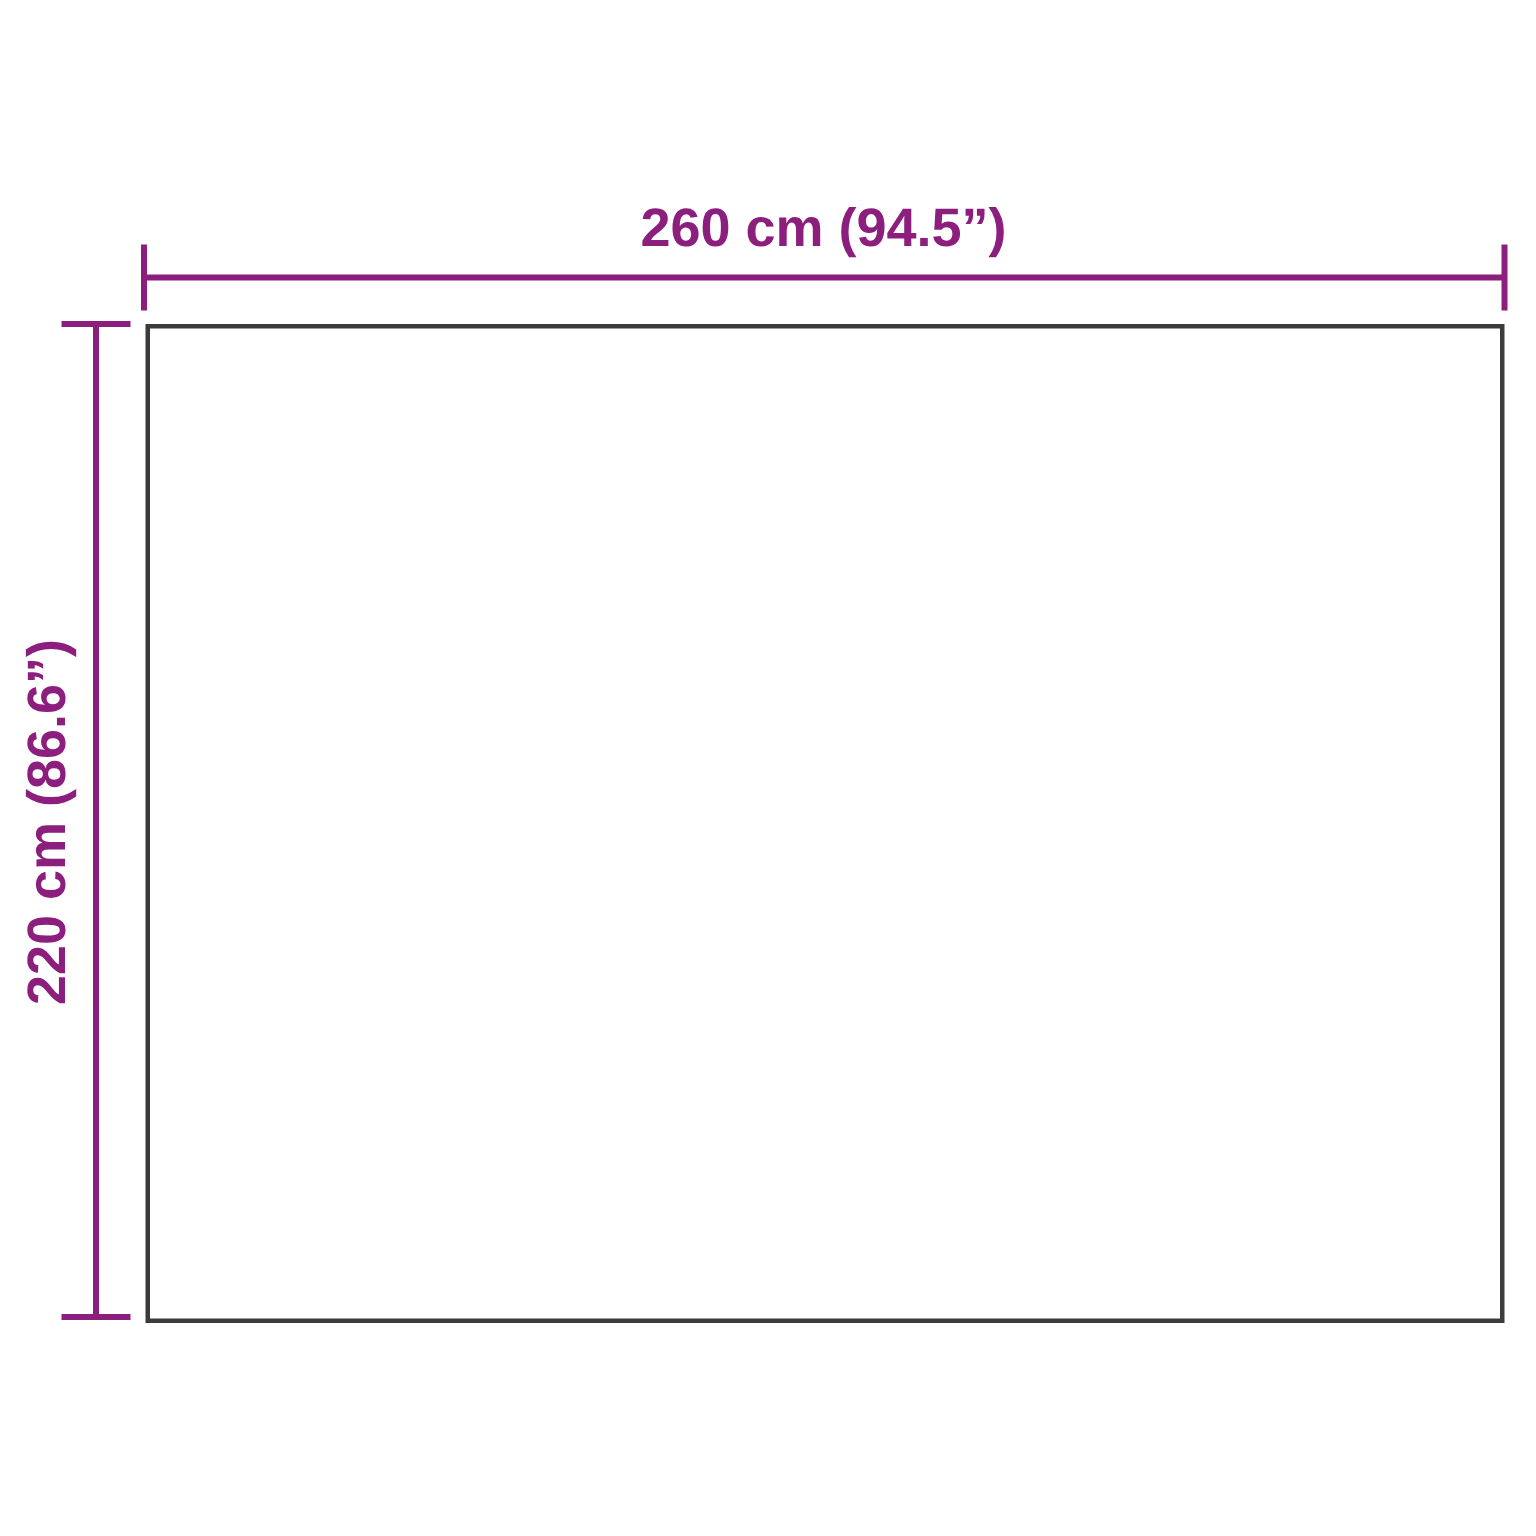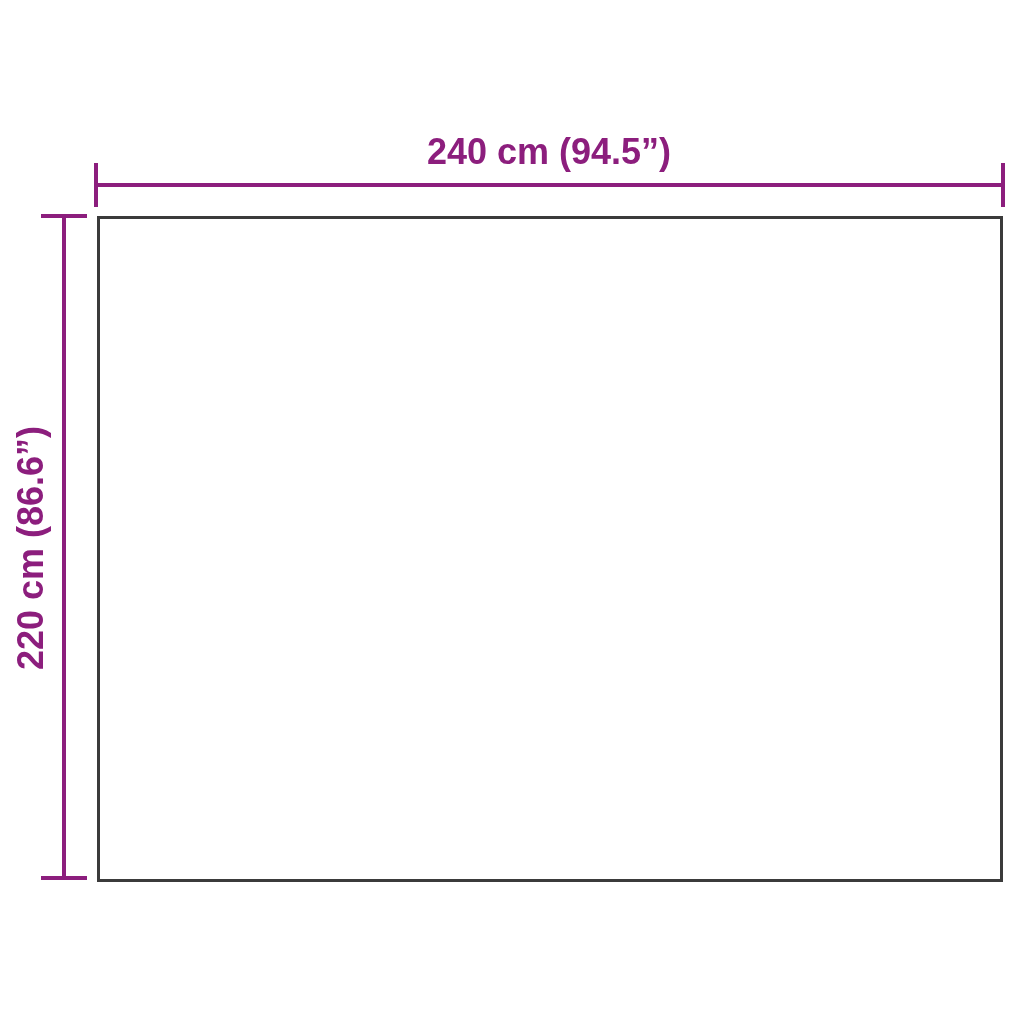--- a/index.html
+++ b/index.html
@@ -87,21 +87,21 @@
     transform: translate(-50%, -50%) rotate(-90deg);
   }
 </style>
 </head>
 <body>
 
 <div class="canvas">
 
   <div class="product-rect"></div>
 
-  <div class="dim-label dim-label-top">240 cm (94.5”)</div>
+  <div class="dim-label dim-label-top">260 cm (94.5”)</div>
   <div class="dim-line-h"></div>
   <div class="tick-v tick-left"></div>
   <div class="tick-v tick-right"></div>
 
   <div class="dim-label dim-label-left">220 cm (86.6”)</div>
   <div class="dim-line-v"></div>
   <div class="tick-h tick-top"></div>
   <div class="tick-h tick-bottom"></div>
 
 </div>

